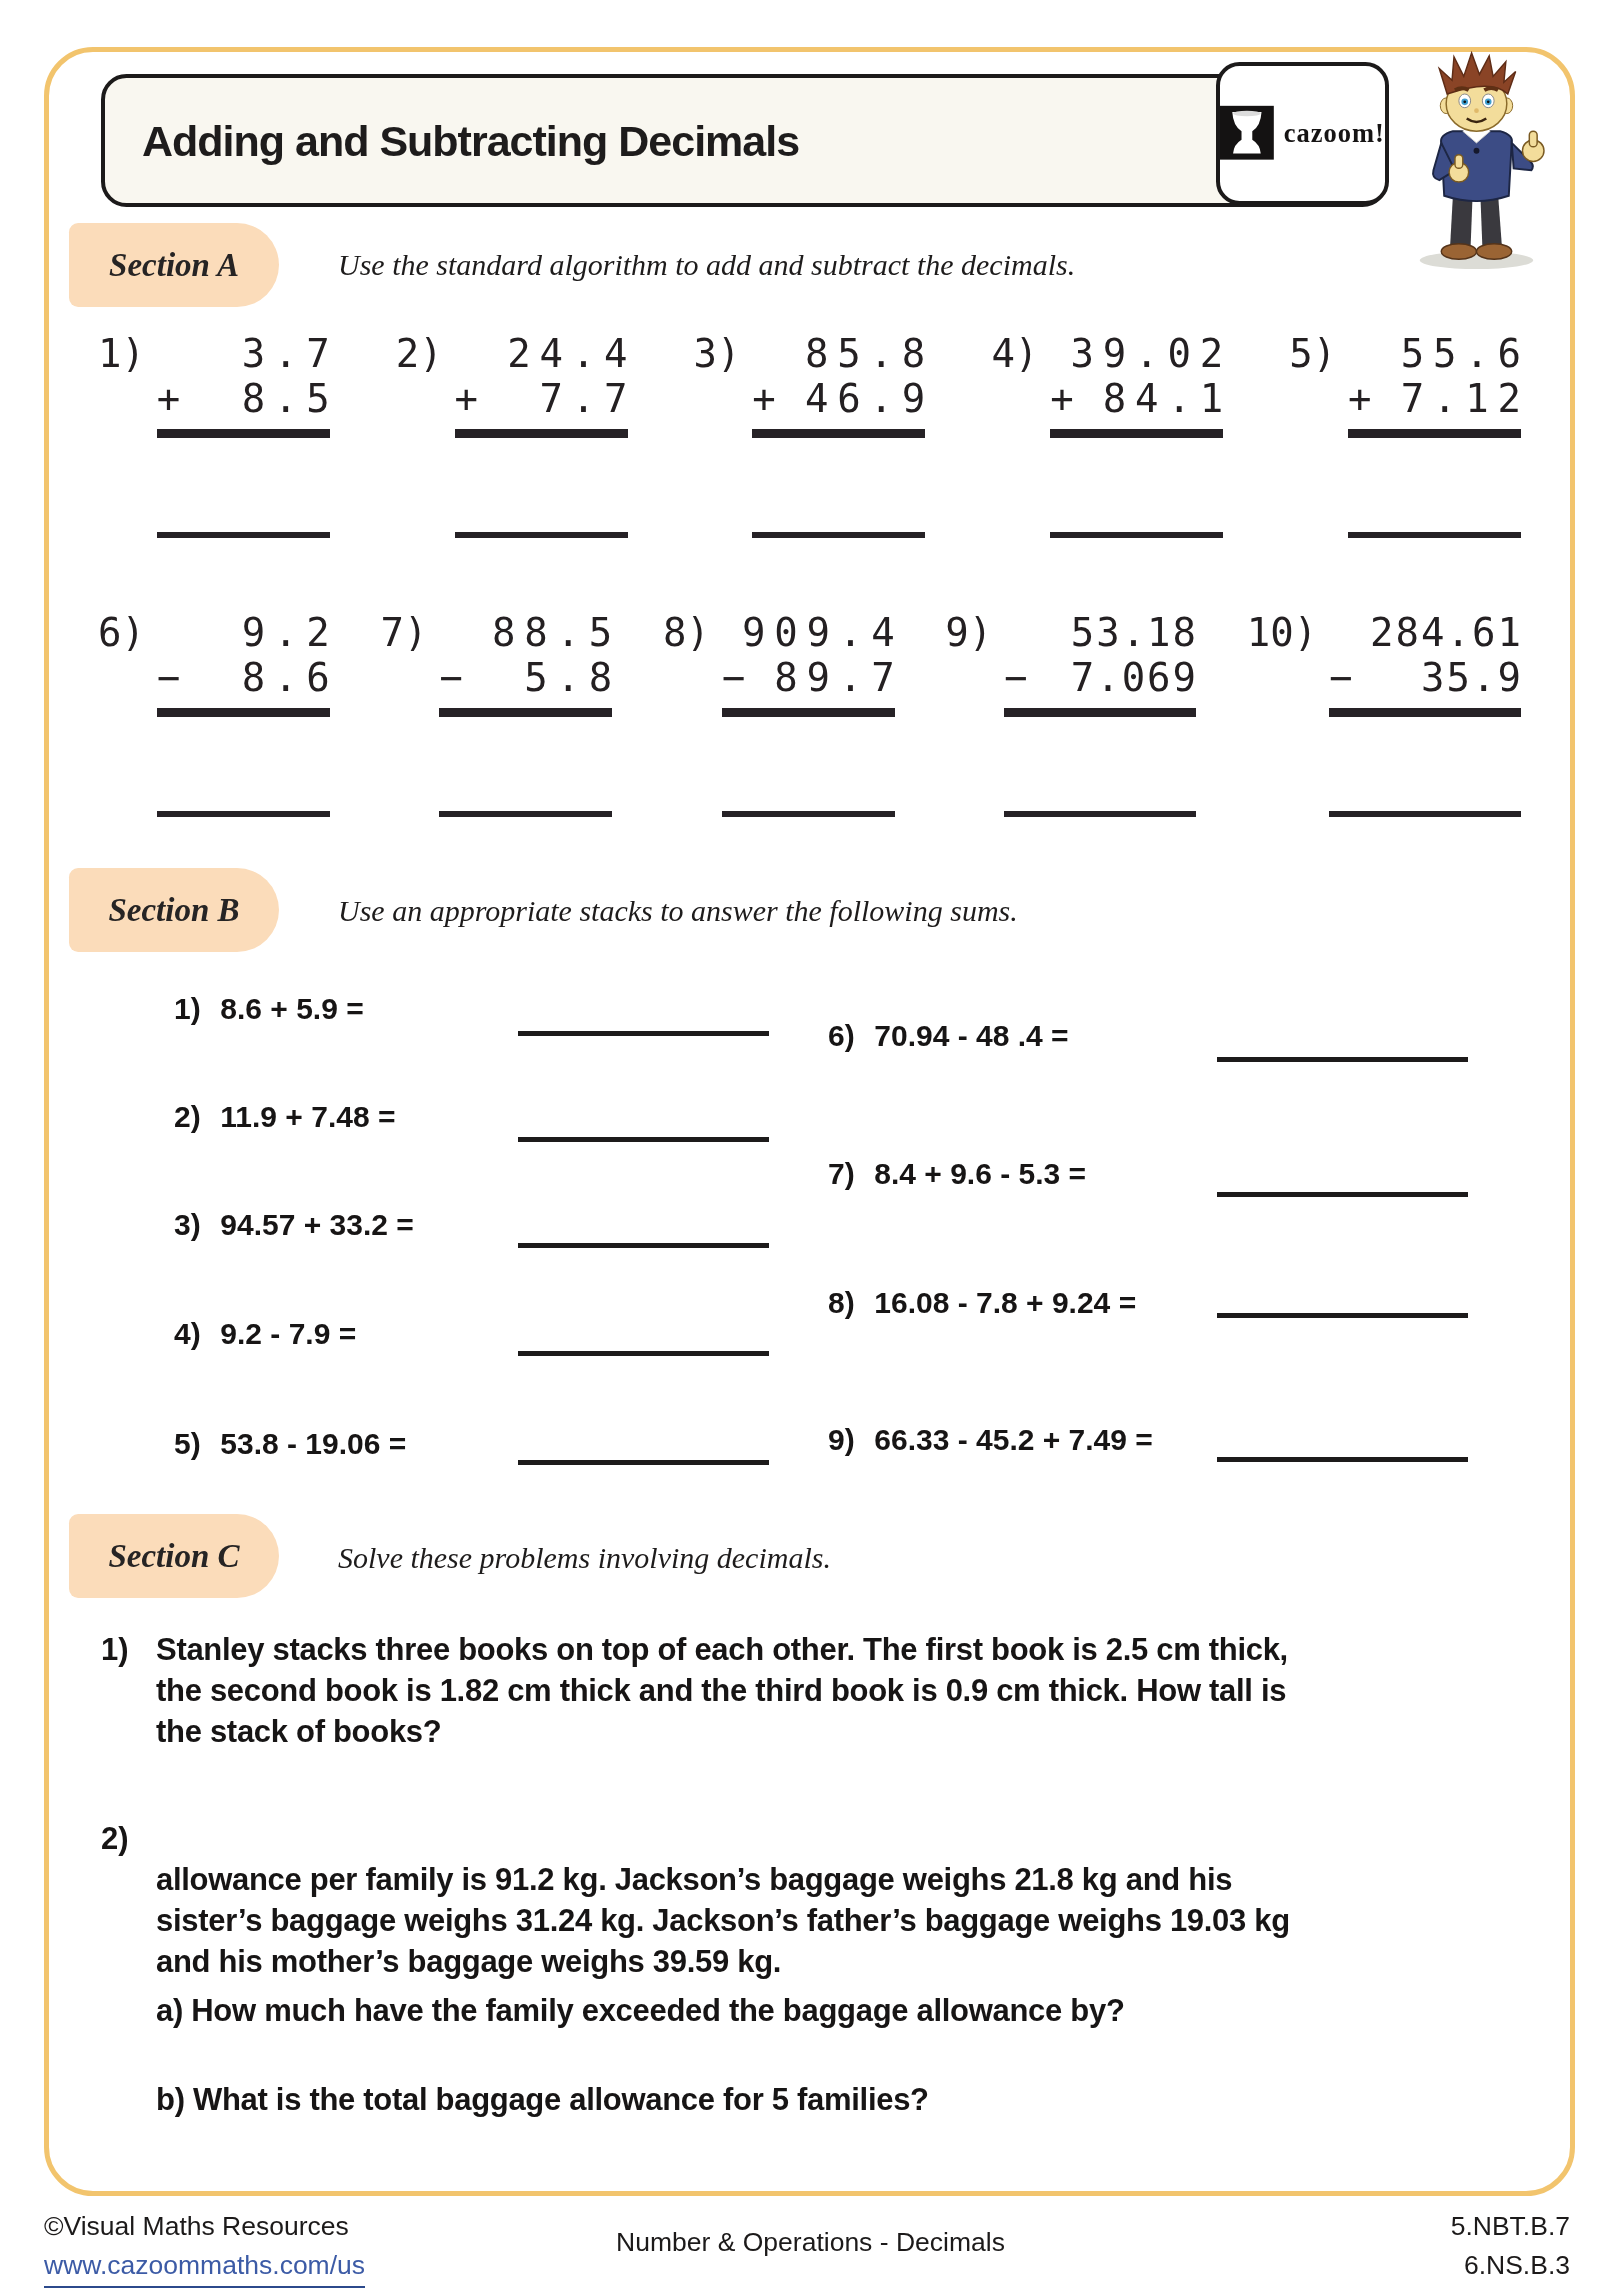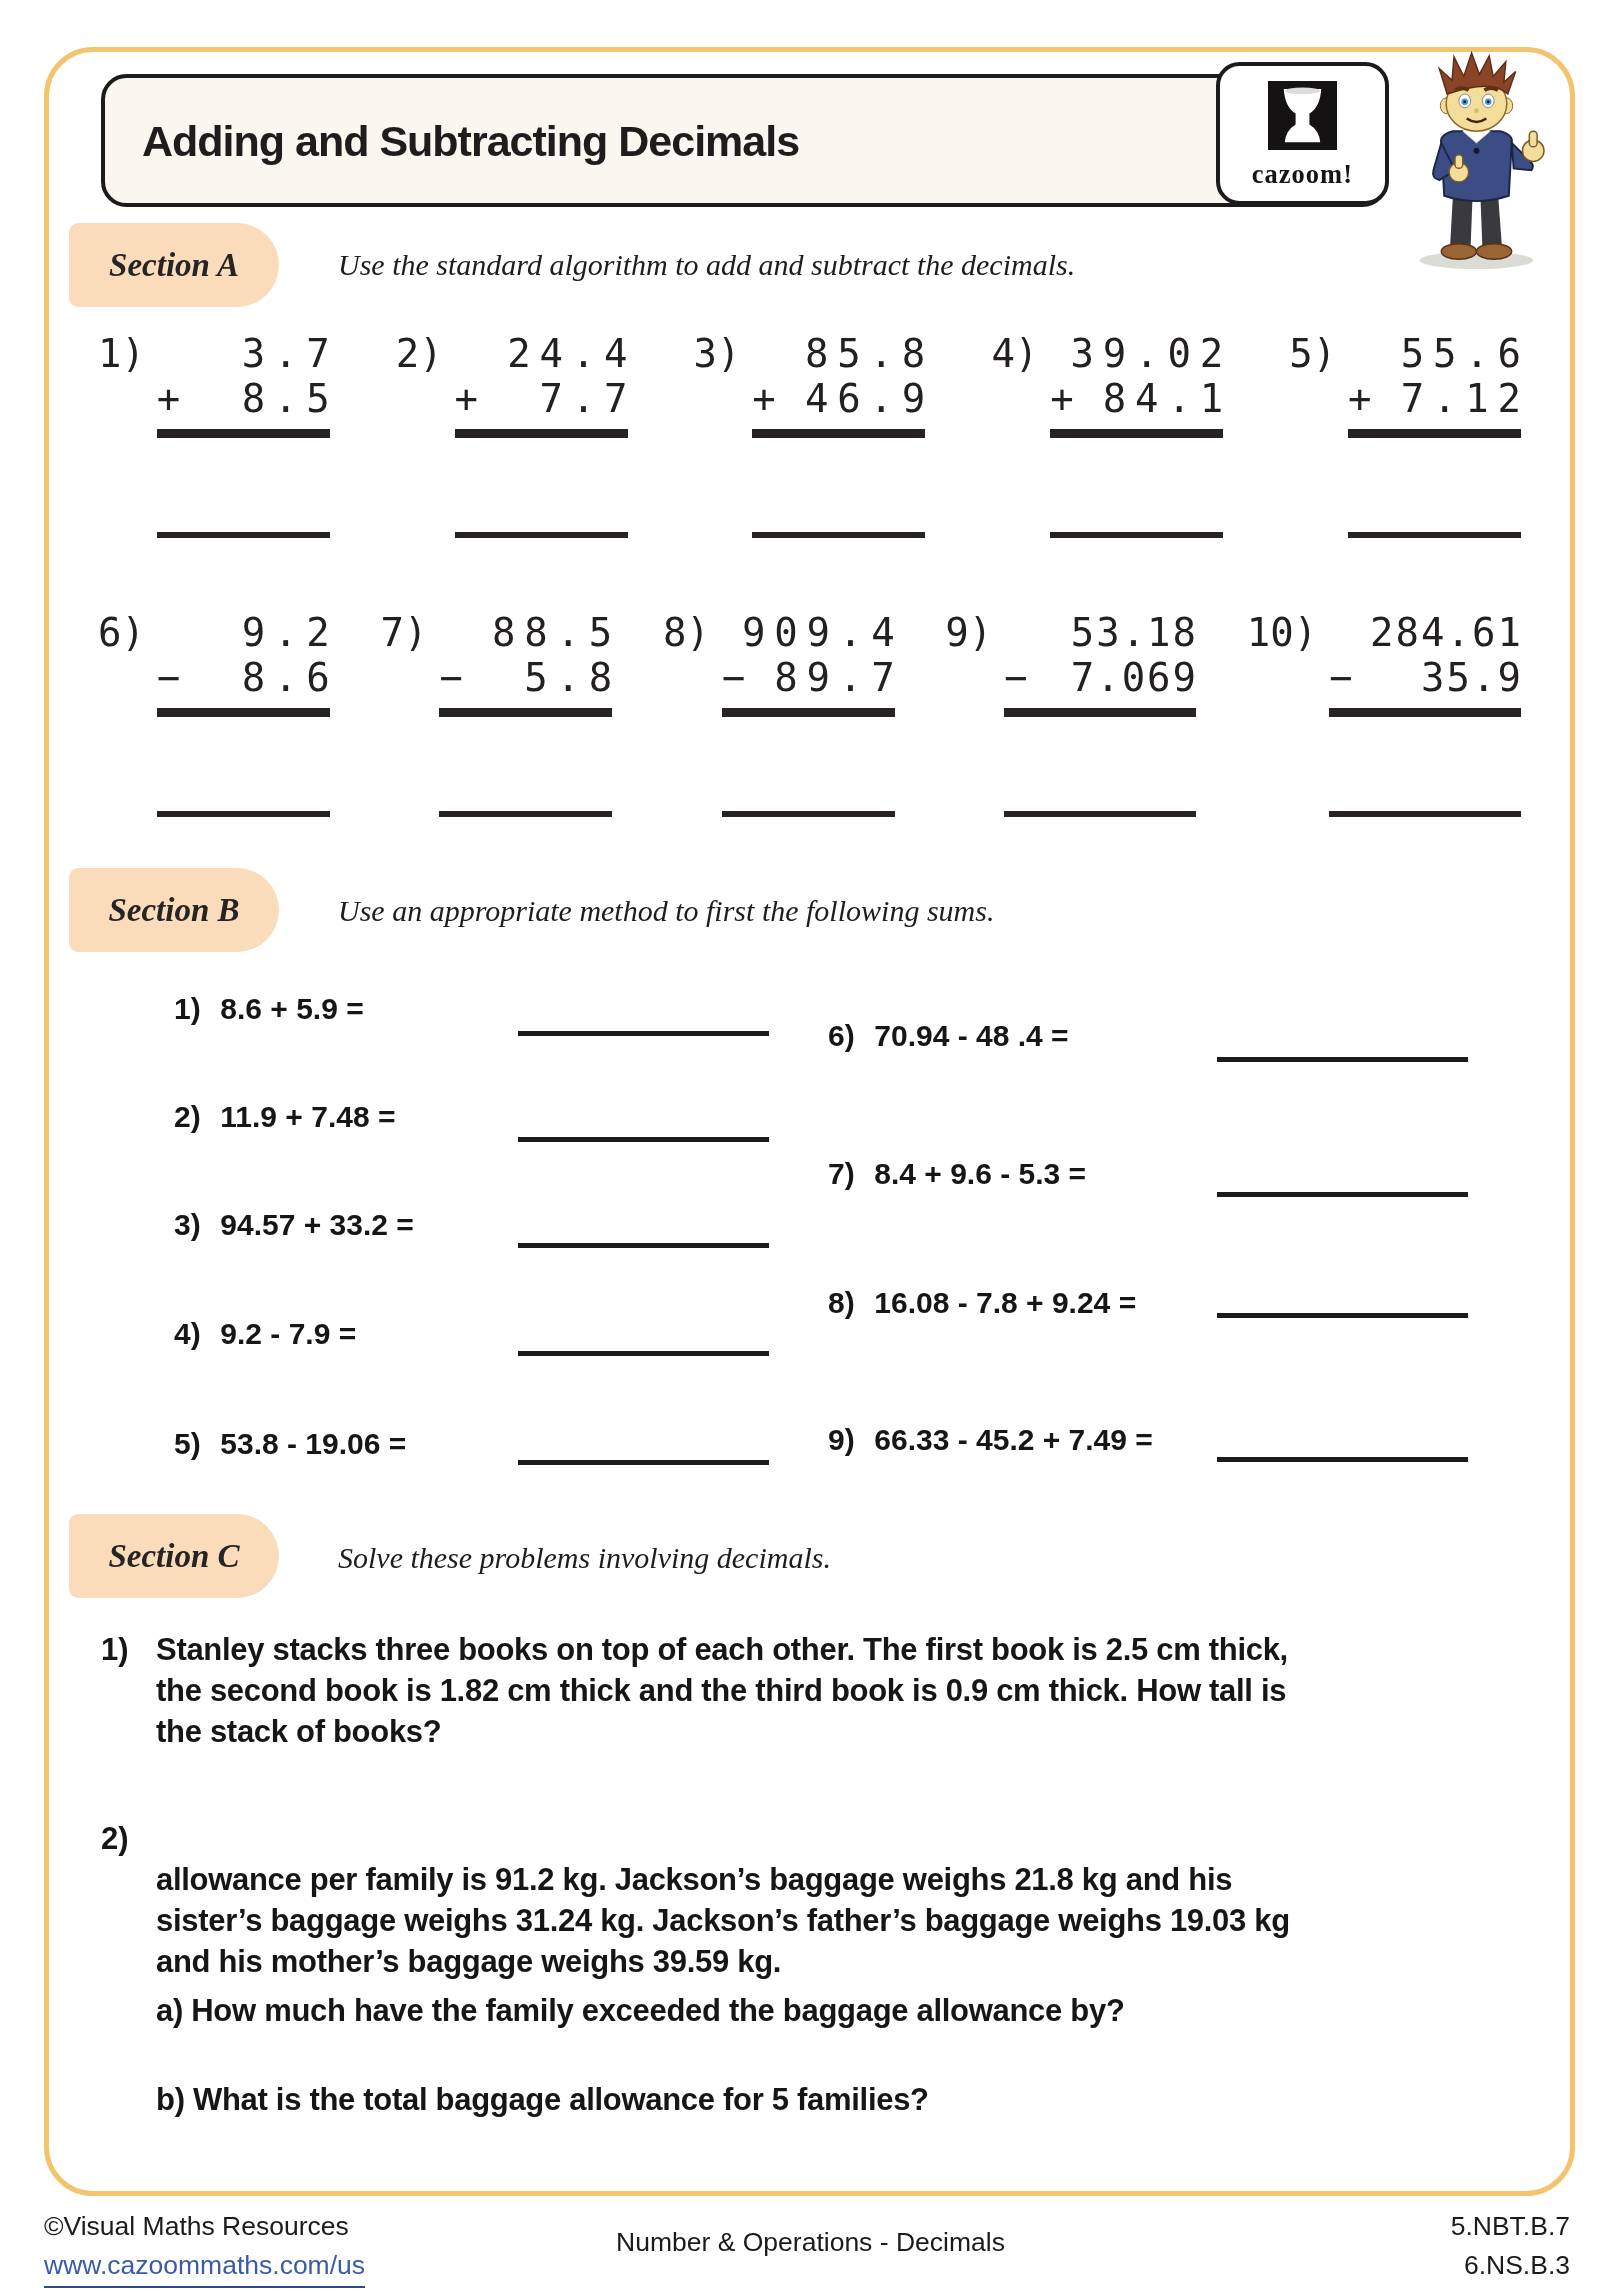--- a/index.html
+++ b/index.html
@@ -17,21 +17,21 @@
     position:absolute; left:101px; top:74px; width:1279px; height:125px;
     background:#f9f7f0; border:4.9px solid #1c1a1a; border-radius:25.5px;
   }
   .title {
     position:absolute; left:37px; top:50%; transform:translateY(-50%);
     font-size:43px; font-weight:bold; letter-spacing:-1px; color:#1e1c1c; white-space:nowrap;
   }
   .logobox {
     position:absolute; right:-4.9px; top:-15.7px; width:165px; height:135px;
     background:#ffffff; border:4.9px solid #1c1a1a; border-radius:23.5px;
-    display:flex; flex-direction:column; align-items:center; justify-content:center; gap:10px;margin-left:37px;
+    display:flex; align-items:center; justify-content:center; gap:10px;margin-left:37px;
   }
   .logo-text {
     font-family:"Liberation Serif", serif; font-weight:bold; font-size:26.5px;
     letter-spacing:1px; color:#161414; line-height:25.5px;
   }
   .character { position:absolute; left:1390px; top:49px; width:172px; height:225px; }
 
   
   .section-label {
     position:absolute; left:69px; width:210px; height:84px; background:#fbdcba;
@@ -254,21 +254,21 @@
             <span class="sa-op">−</span>
             <span class="sa-num">35.9</span>
           </div>
         <div class="sa-line1"></div>
         <div class="sa-line2"></div>
       </div>
     </div>
   </div>
 
   <div class="section-label" style="top:868px">Section B</div>
-  <div class="instruction" style="top:894px">Use an appropriate method to first the following sums.</div>
+  <div class="instruction" style="top:894px">Use an appropriate stacks to answer the following sums.</div>
 
   <div class="sb-item" style="left:174px; top:992px">
     <span>1)</span>
     <span>8.6 + 5.9 =</span>
   </div>
   <div class="sb-line" style="left:518px; top:1031px"></div>
 
   <div class="sb-item" style="left:174px; top:1100px">
     <span>2)</span>
     <span>11.9 + 7.48 =</span>

